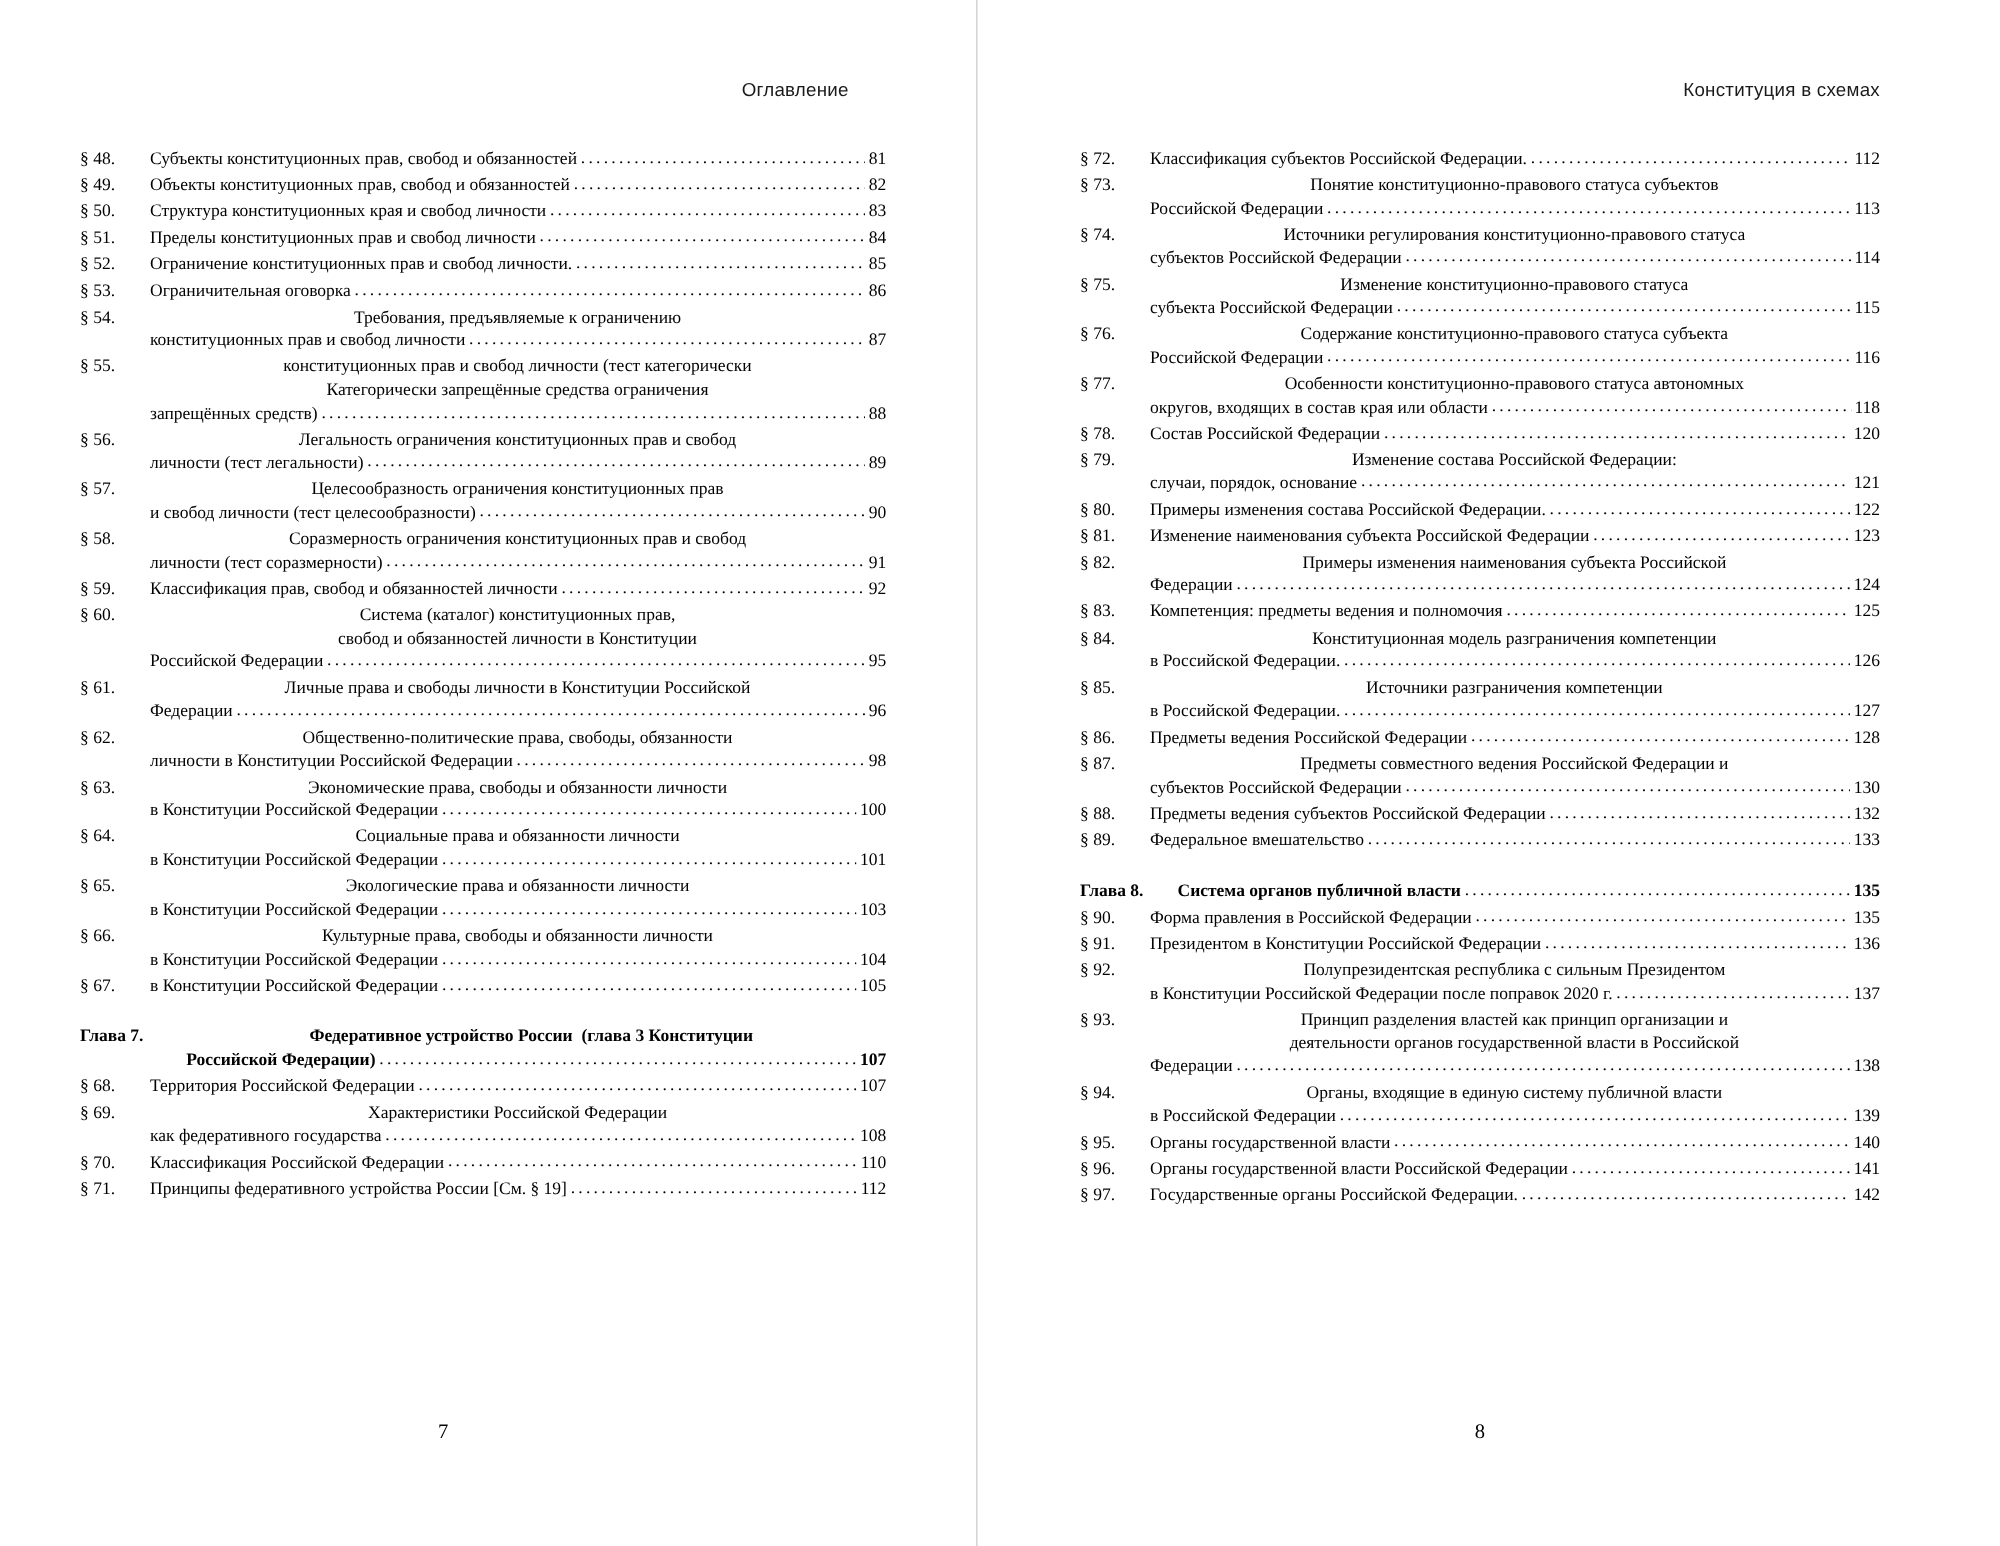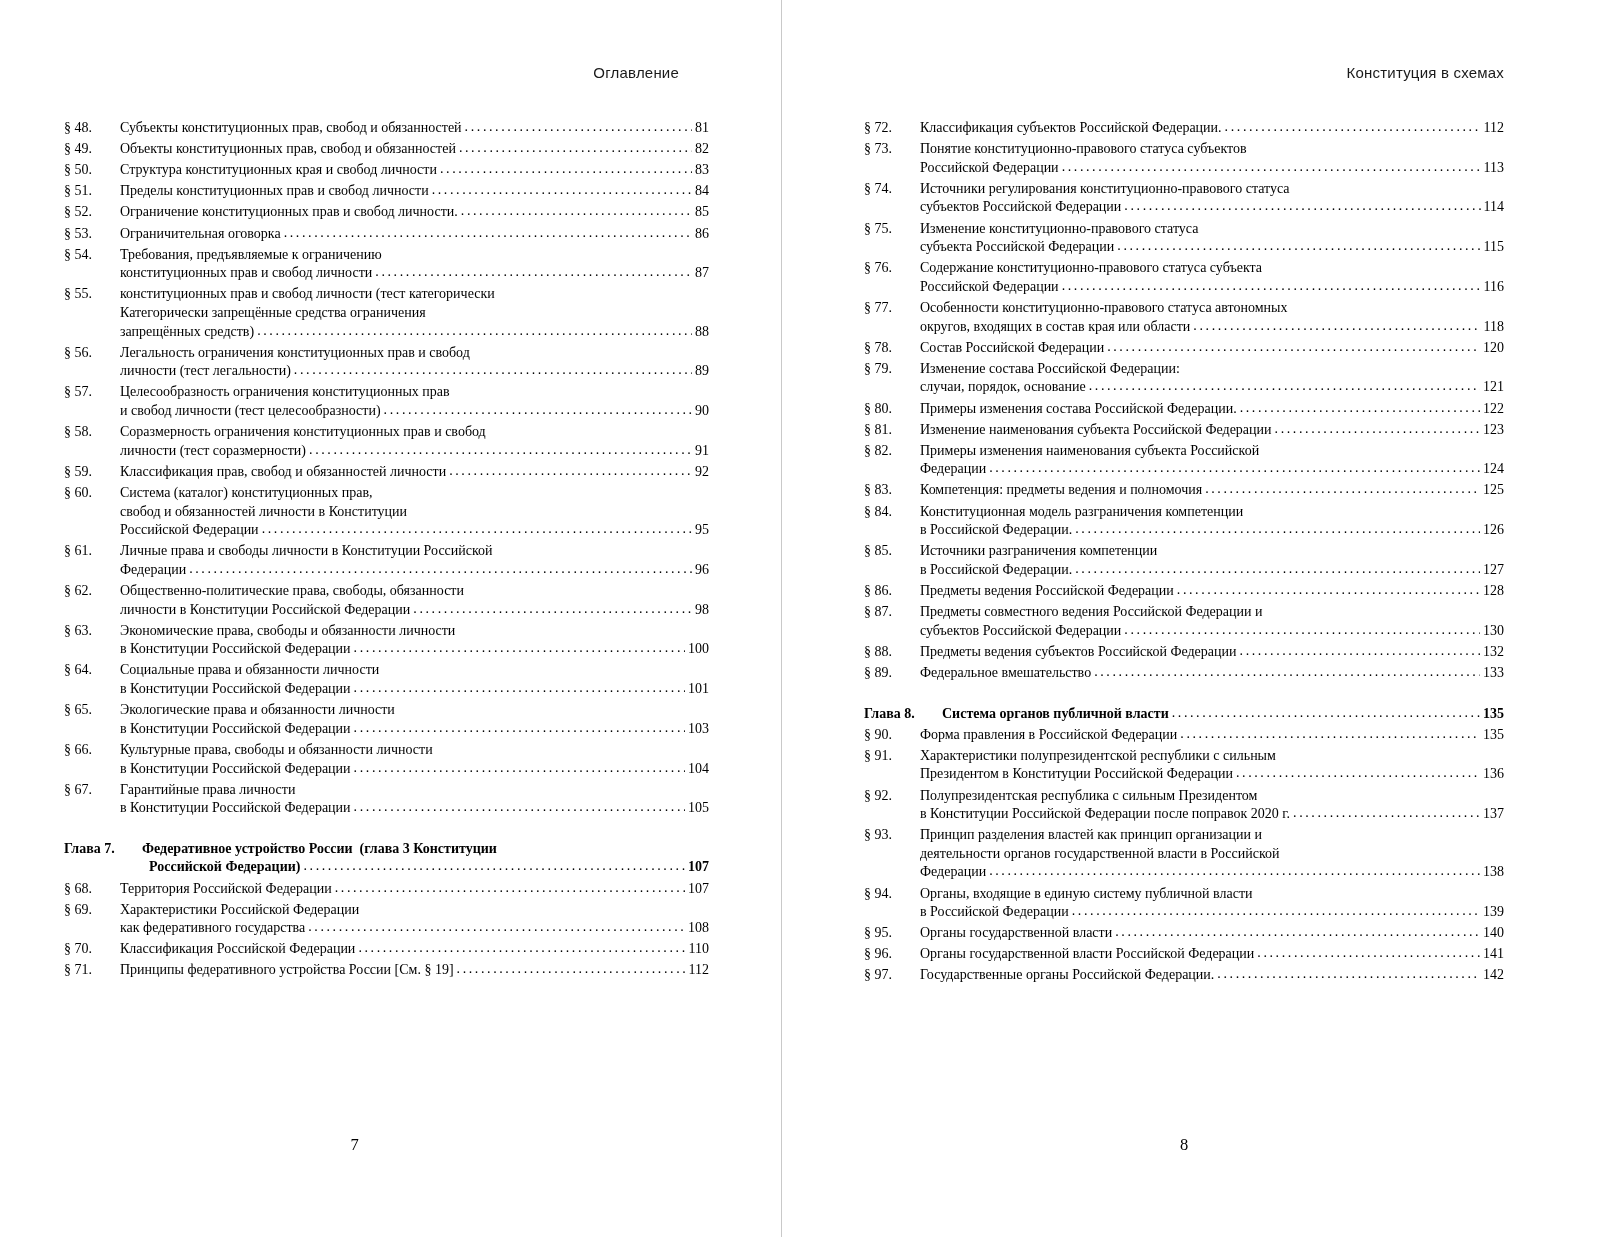--- a/index.html
+++ b/index.html
@@ -100,21 +100,21 @@
   }
   .lineitem .dots::before {
     content: "................................................................................................................................";
   }
   .lineitem .pg {
     flex: 0 0 auto;
     text-align: right;
     white-space: nowrap;
     padding-left: 1px;
   }
-  .lineitem.nodots .txt { flex: 1 1 auto; }
+  .lineitem.nodots .txt { flex: 1 1 auto; text-align: center; }
   .gap-before {
     margin-top: 22px;
   }
   .folio {
     position: absolute;
     bottom: 82px;
     font-size: 16.5px;
     font-family: "Liberation Serif", serif;
   }
   .folio.left {
@@ -379,24 +379,20 @@
               <div class="lineitem">
                 <span class="txt">в Конституции Российской Федерации</span>
                 <span class="dots"></span>
                 <span class="pg">104</span>
               </div>
             </div>
           </div>
           <div class="entry">
             <div class="num">§ 67.</div>
             <div class="body">
-              <div class="lineitem nodots">
-                <span class="txt">Гарантийные права личности</span>
-                <span class="pg"></span>
-              </div>
               <div class="lineitem">
                 <span class="txt">в Конституции Российской Федерации</span>
                 <span class="dots"></span>
                 <span class="pg">105</span>
               </div>
             </div>
           </div>
           <div class="entry chapter gap-before">
             <div class="num">Глава 7.</div>
             <div class="body">
@@ -698,24 +694,20 @@
               <div class="lineitem">
                 <span class="txt">Форма правления в Российской Федерации</span>
                 <span class="dots"></span>
                 <span class="pg">135</span>
               </div>
             </div>
           </div>
           <div class="entry">
             <div class="num">§ 91.</div>
             <div class="body">
-              <div class="lineitem nodots">
-                <span class="txt">Характеристики полупрезидентской республики с сильным</span>
-                <span class="pg"></span>
-              </div>
               <div class="lineitem">
                 <span class="txt">Президентом в Конституции Российской Федерации</span>
                 <span class="dots"></span>
                 <span class="pg">136</span>
               </div>
             </div>
           </div>
           <div class="entry">
             <div class="num">§ 92.</div>
             <div class="body">

